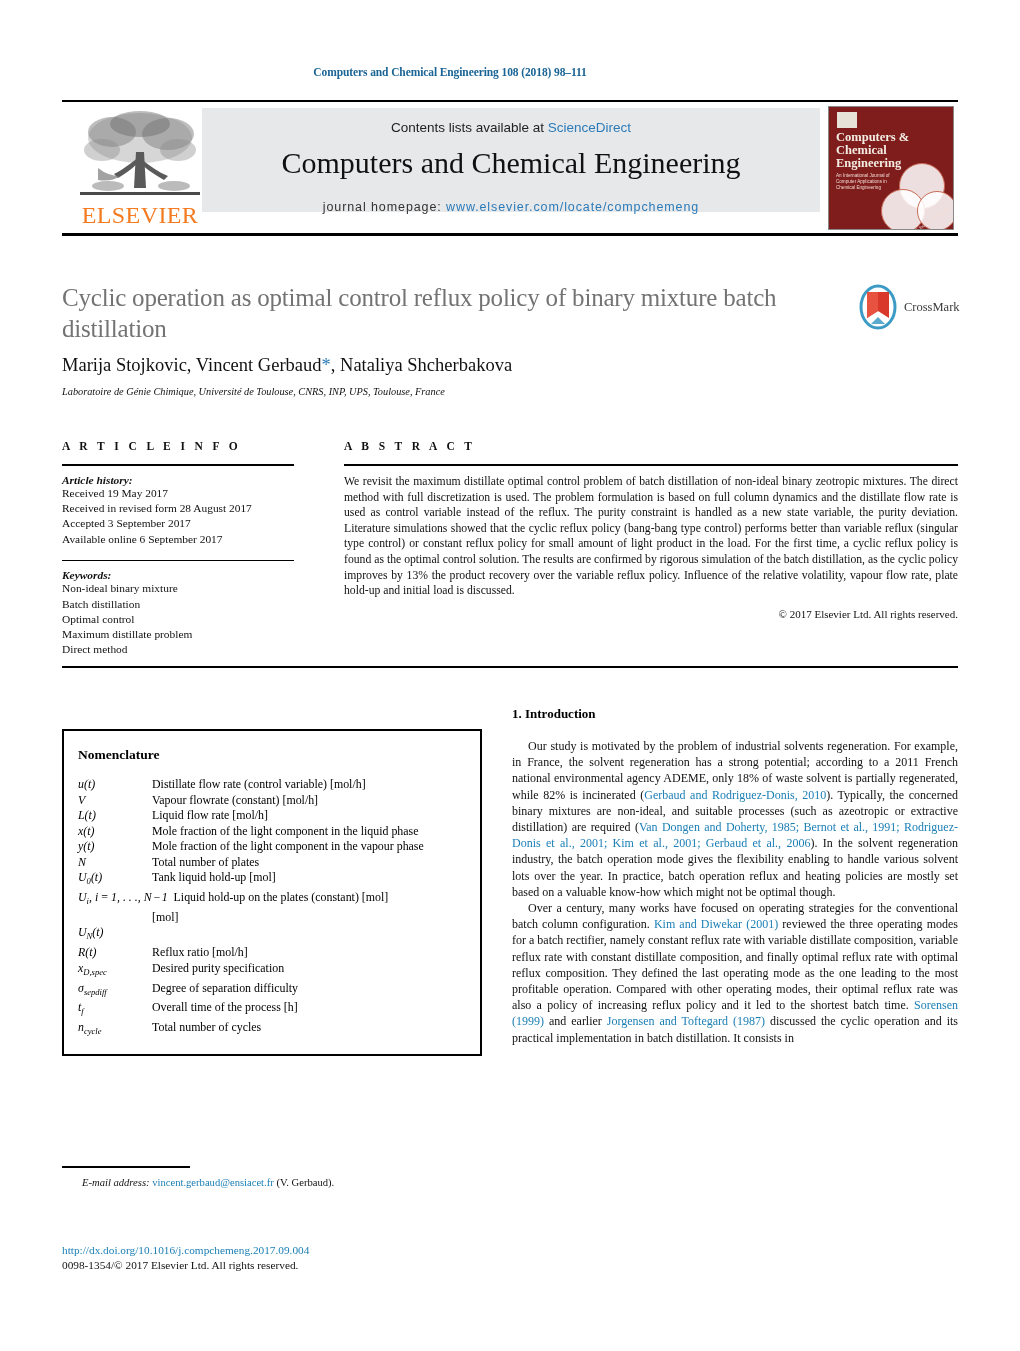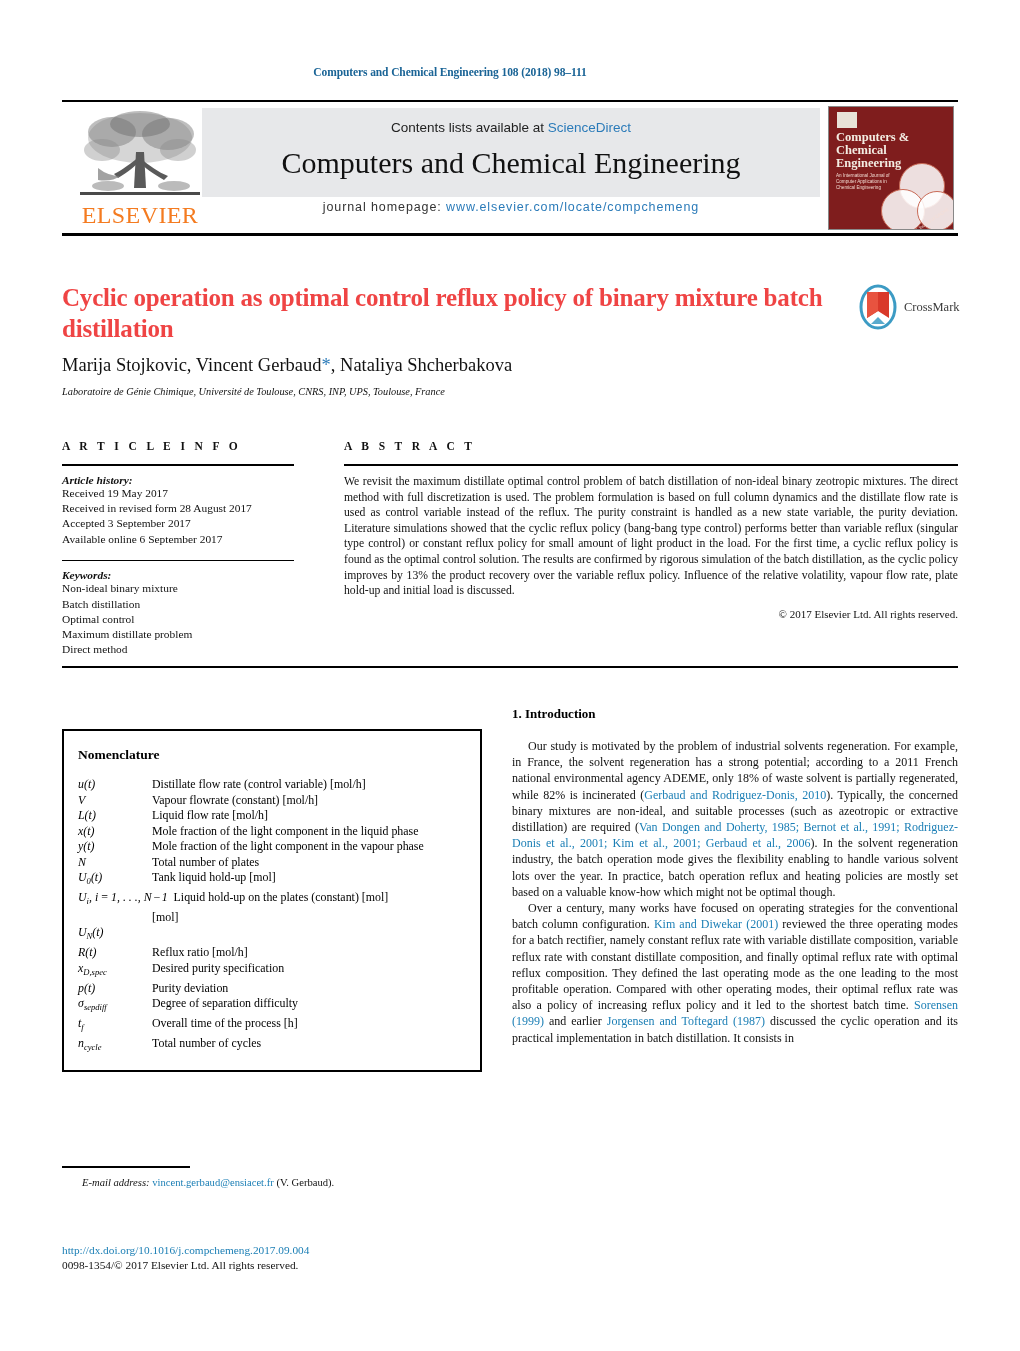--- a/index.html
+++ b/index.html
@@ -75,21 +75,21 @@
     text-align: center;
     font-family: "Liberation Serif", serif;
     font-size: 24px;
     letter-spacing: 0.4px;
     color: #F47B20;
   }
   .banner {
     position: absolute;
     left: 140px; top: 8px;
     width: 618px;
-    height: 89px;
+    height: 104px;
     background: #e7e8ea;
   }
   .banner .contents-line {
     position: absolute;
     left: 0; top: 12px;
     width: 618px;
     text-align: center;
     font-family: "Liberation Sans", sans-serif;
     font-size: 13.5px;
     color: #222;
@@ -175,23 +175,23 @@
   
   .title-block {
     position: absolute;
     left: 62px; top: 282px;
     width: 780px;
   }
   .art-title {
     font-family: "Liberation Serif", serif;
     font-size: 25px;
     line-height: 31px;
-    color: #ef4444;
+    color: #737373;
     margin: 0;
-    font-weight: bold;
+    font-weight: normal;
     letter-spacing: -0.2px;
   }
   .authors {
     position: absolute;
     left: 62px; top: 355px;
     width: 790px;
     font-family: "Liberation Serif", serif;
     font-size: 18.5px;
     color: #111;
   }
@@ -542,24 +542,20 @@
       </div>
       <div class="nomen-row">
         <div class="nomen-sym">R(t)</div>
         <div class="nomen-def">Reflux ratio [mol/h]</div>
       </div>
       <div class="nomen-row">
         <div class="nomen-sym">x<sub>D,spec</sub></div>
         <div class="nomen-def">Desired purity specification</div>
       </div>
       <div class="nomen-row">
-        <div class="nomen-sym">p(t)</div>
-        <div class="nomen-def">Purity deviation</div>
-      </div>
-      <div class="nomen-row">
         <div class="nomen-sym">σ<sub>sepdiff</sub></div>
         <div class="nomen-def">Degree of separation difficulty</div>
       </div>
       <div class="nomen-row">
         <div class="nomen-sym">t<sub>f</sub></div>
         <div class="nomen-def">Overall time of the process [h]</div>
       </div>
       <div class="nomen-row">
         <div class="nomen-sym">n<sub>cycle</sub></div>
         <div class="nomen-def">Total number of cycles</div>

